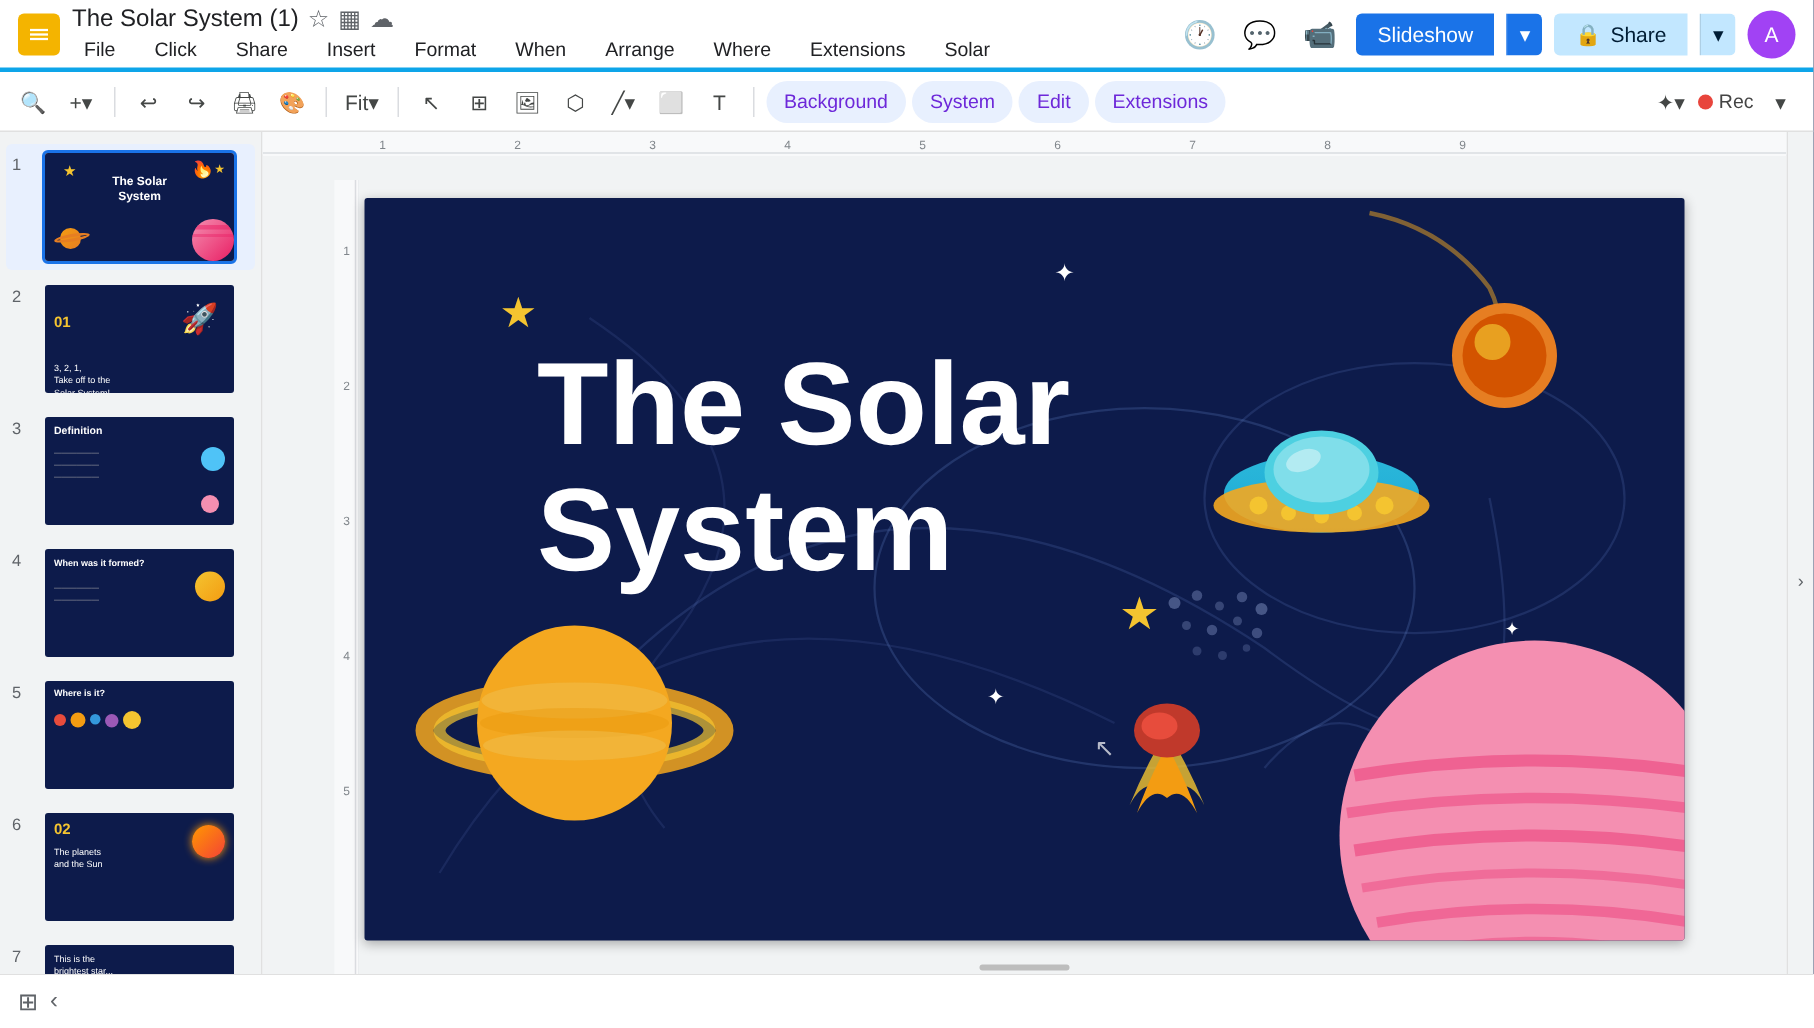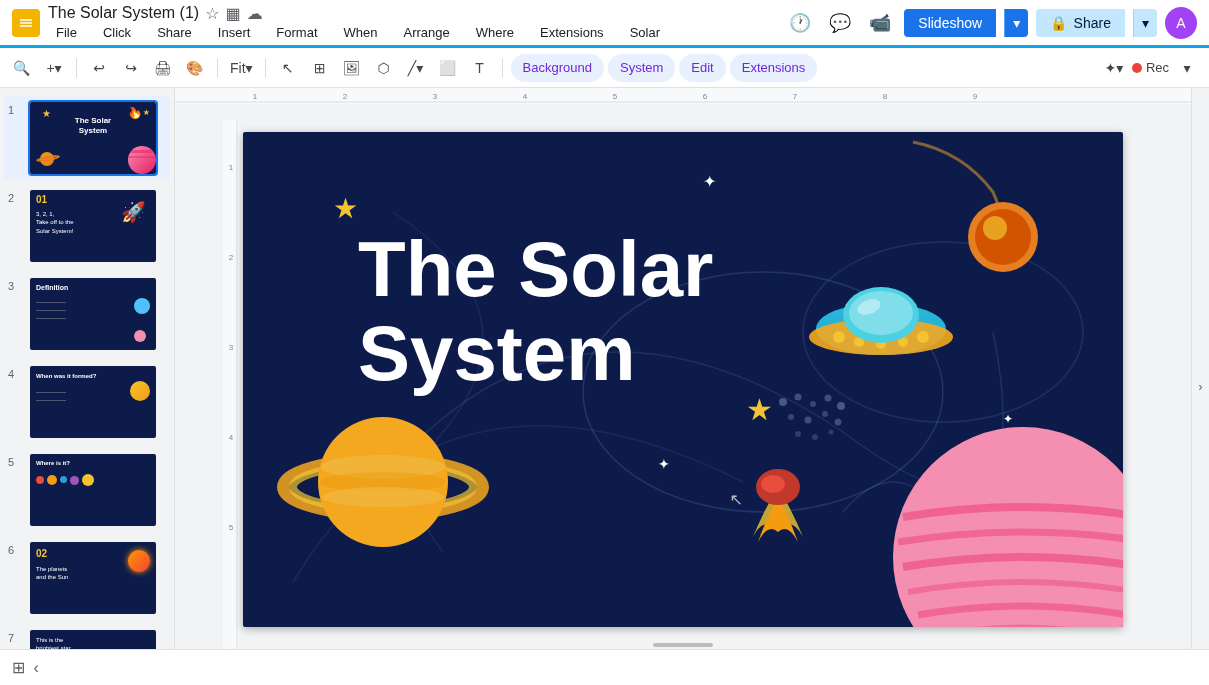--- a/index.html
+++ b/index.html
@@ -285,21 +285,21 @@
 
           <div style="position:absolute;top:4px;right:14px;color:#e67e22;font-size:12px;transform:rotate(-30deg);">🔥</div>
         </div>
       </div>
     </div>
 
     <div class="slide-thumb">
       <span class="slide-num">2</span>
       <div class="slide-preview">
         <div class="thumb-bg-dark">
-          <div style="color:#f4c430;font-size:10px;font-weight:bold;padding:4px 6px;line-height:1.2;">01</div>
+          <div style="color:#f4c430;font-size:10px;font-weight:bold;padding:20px 6px;line-height:1.2;">01</div>
           <div style="color:white;font-size:6px;padding:0 6px;line-height:1.4;">3, 2, 1,<br>Take off to the<br>Solar System!</div>
           <div style="position:absolute;right:10px;top:10px;font-size:20px;">🚀</div>
         </div>
       </div>
     </div>
 
     <div class="slide-thumb">
       <span class="slide-num">3</span>
       <div class="slide-preview">
         <div class="thumb-bg-dark">

